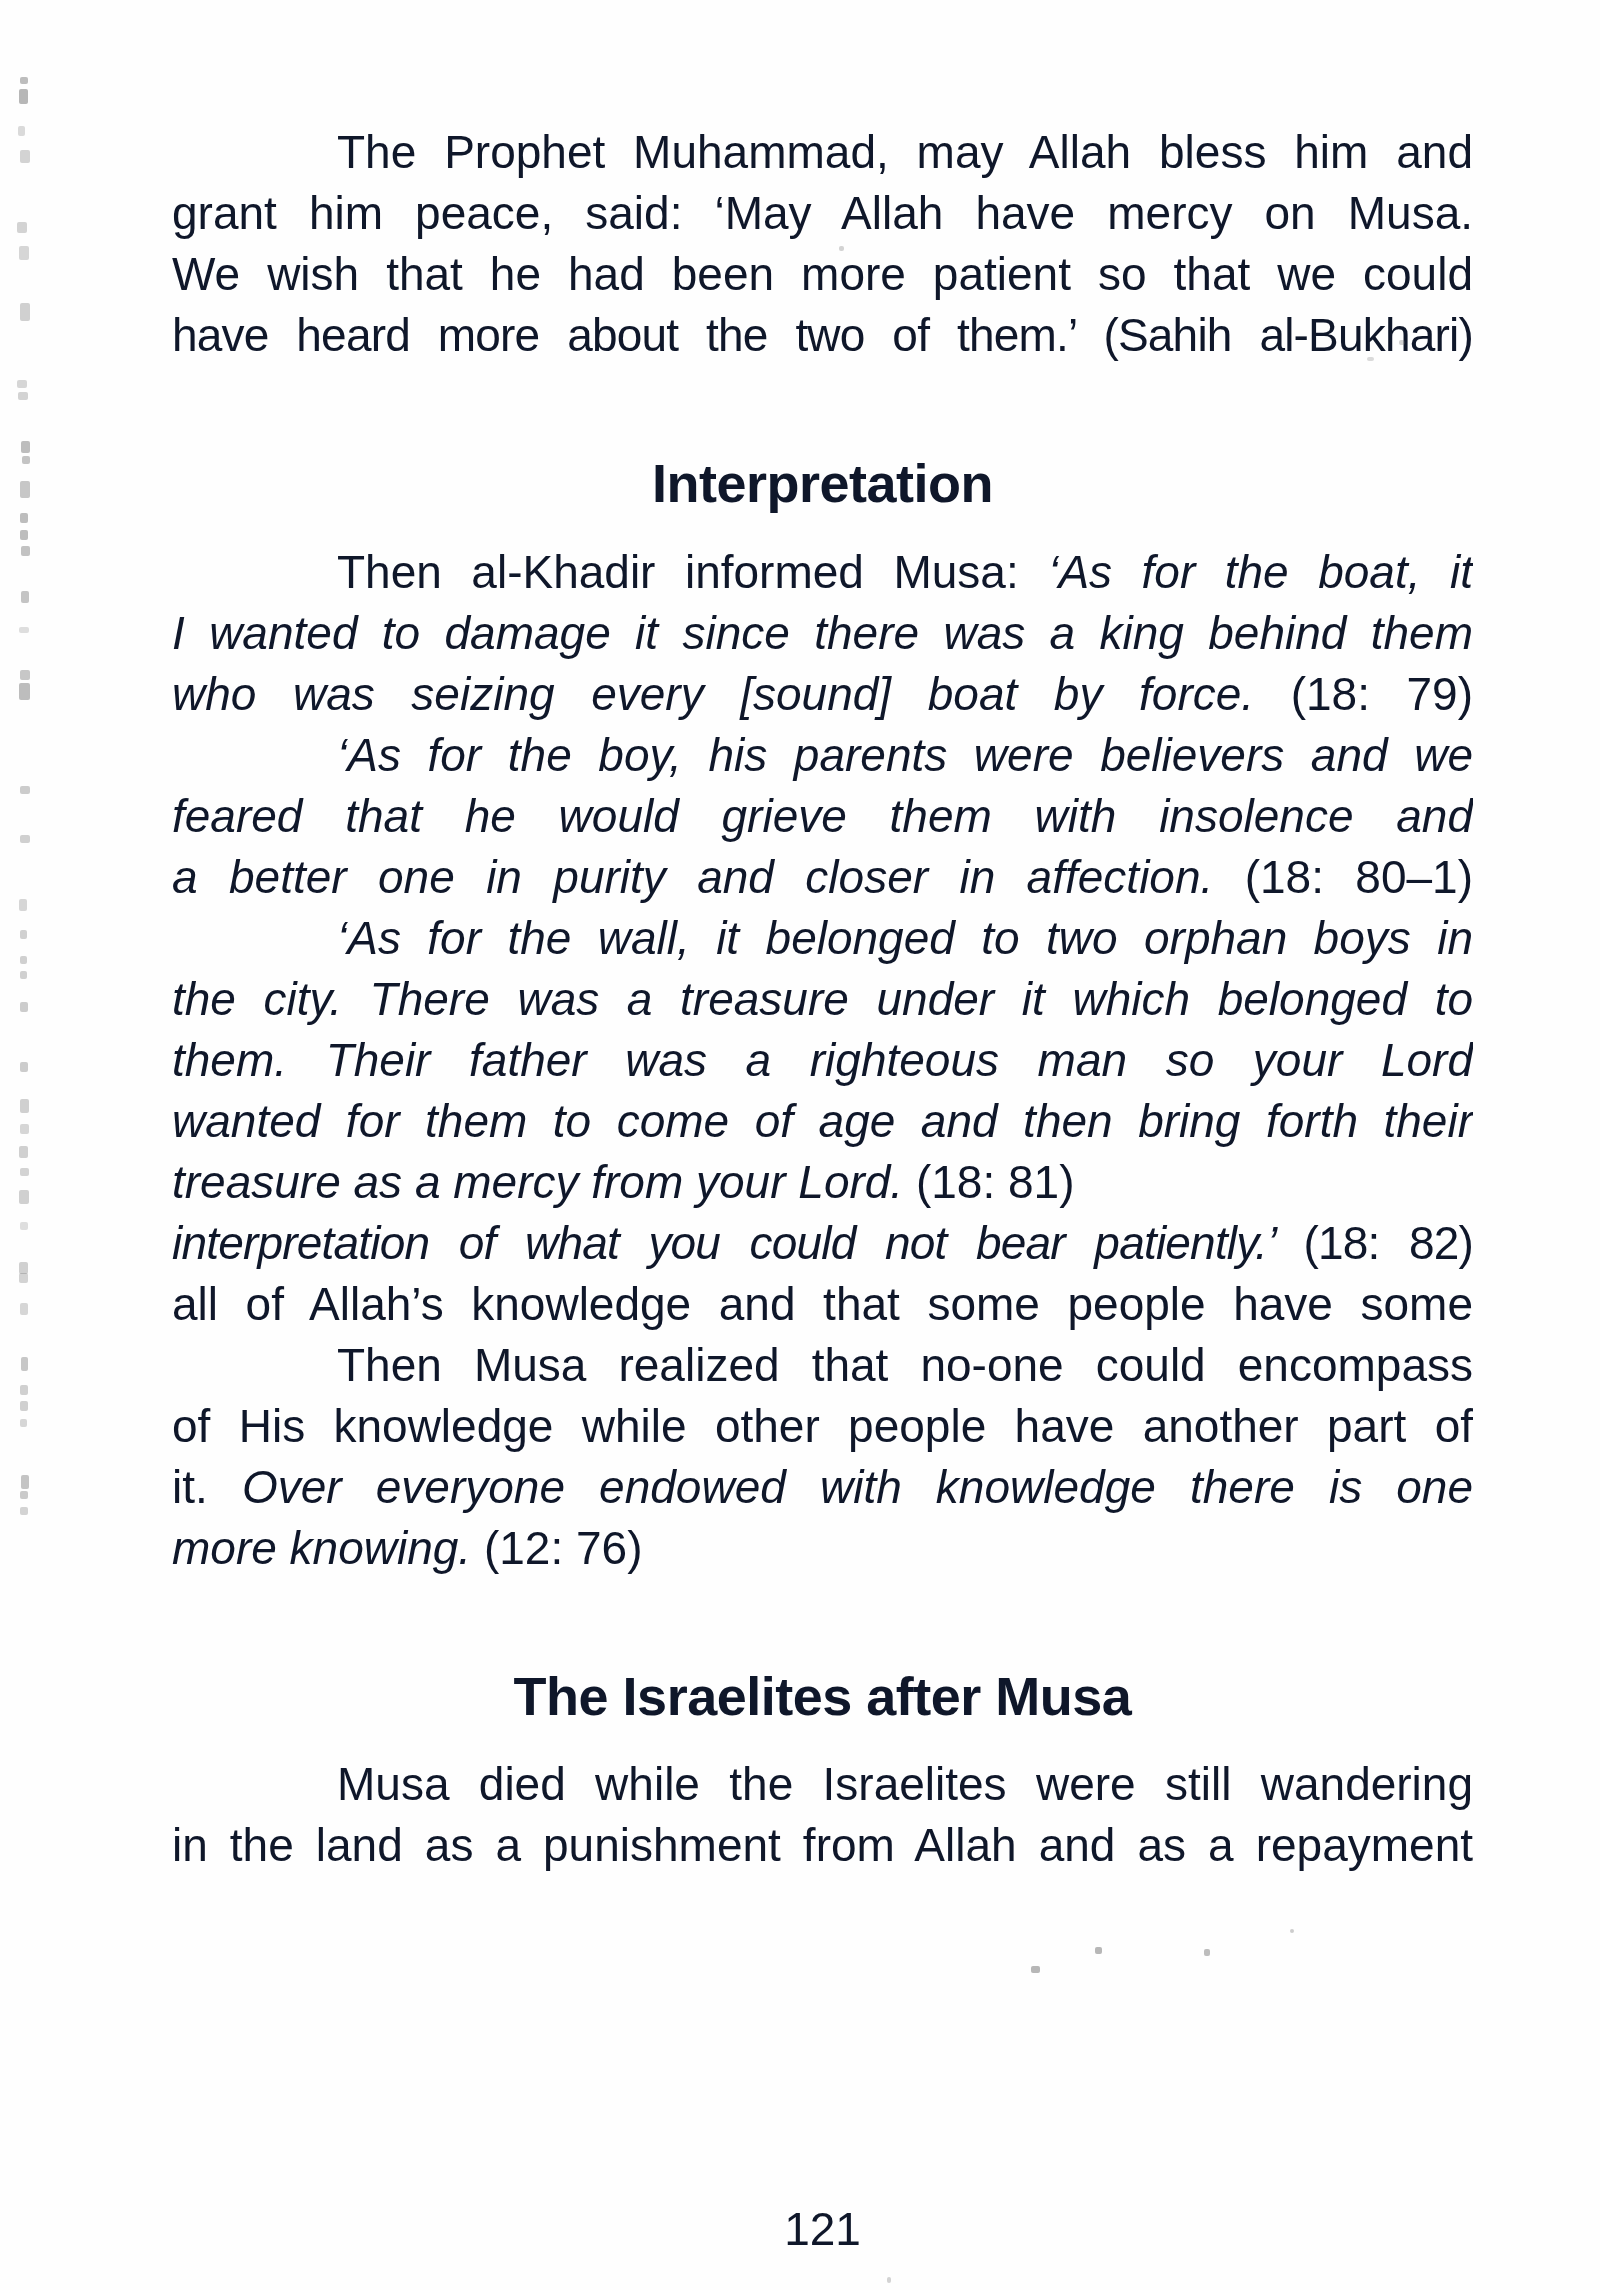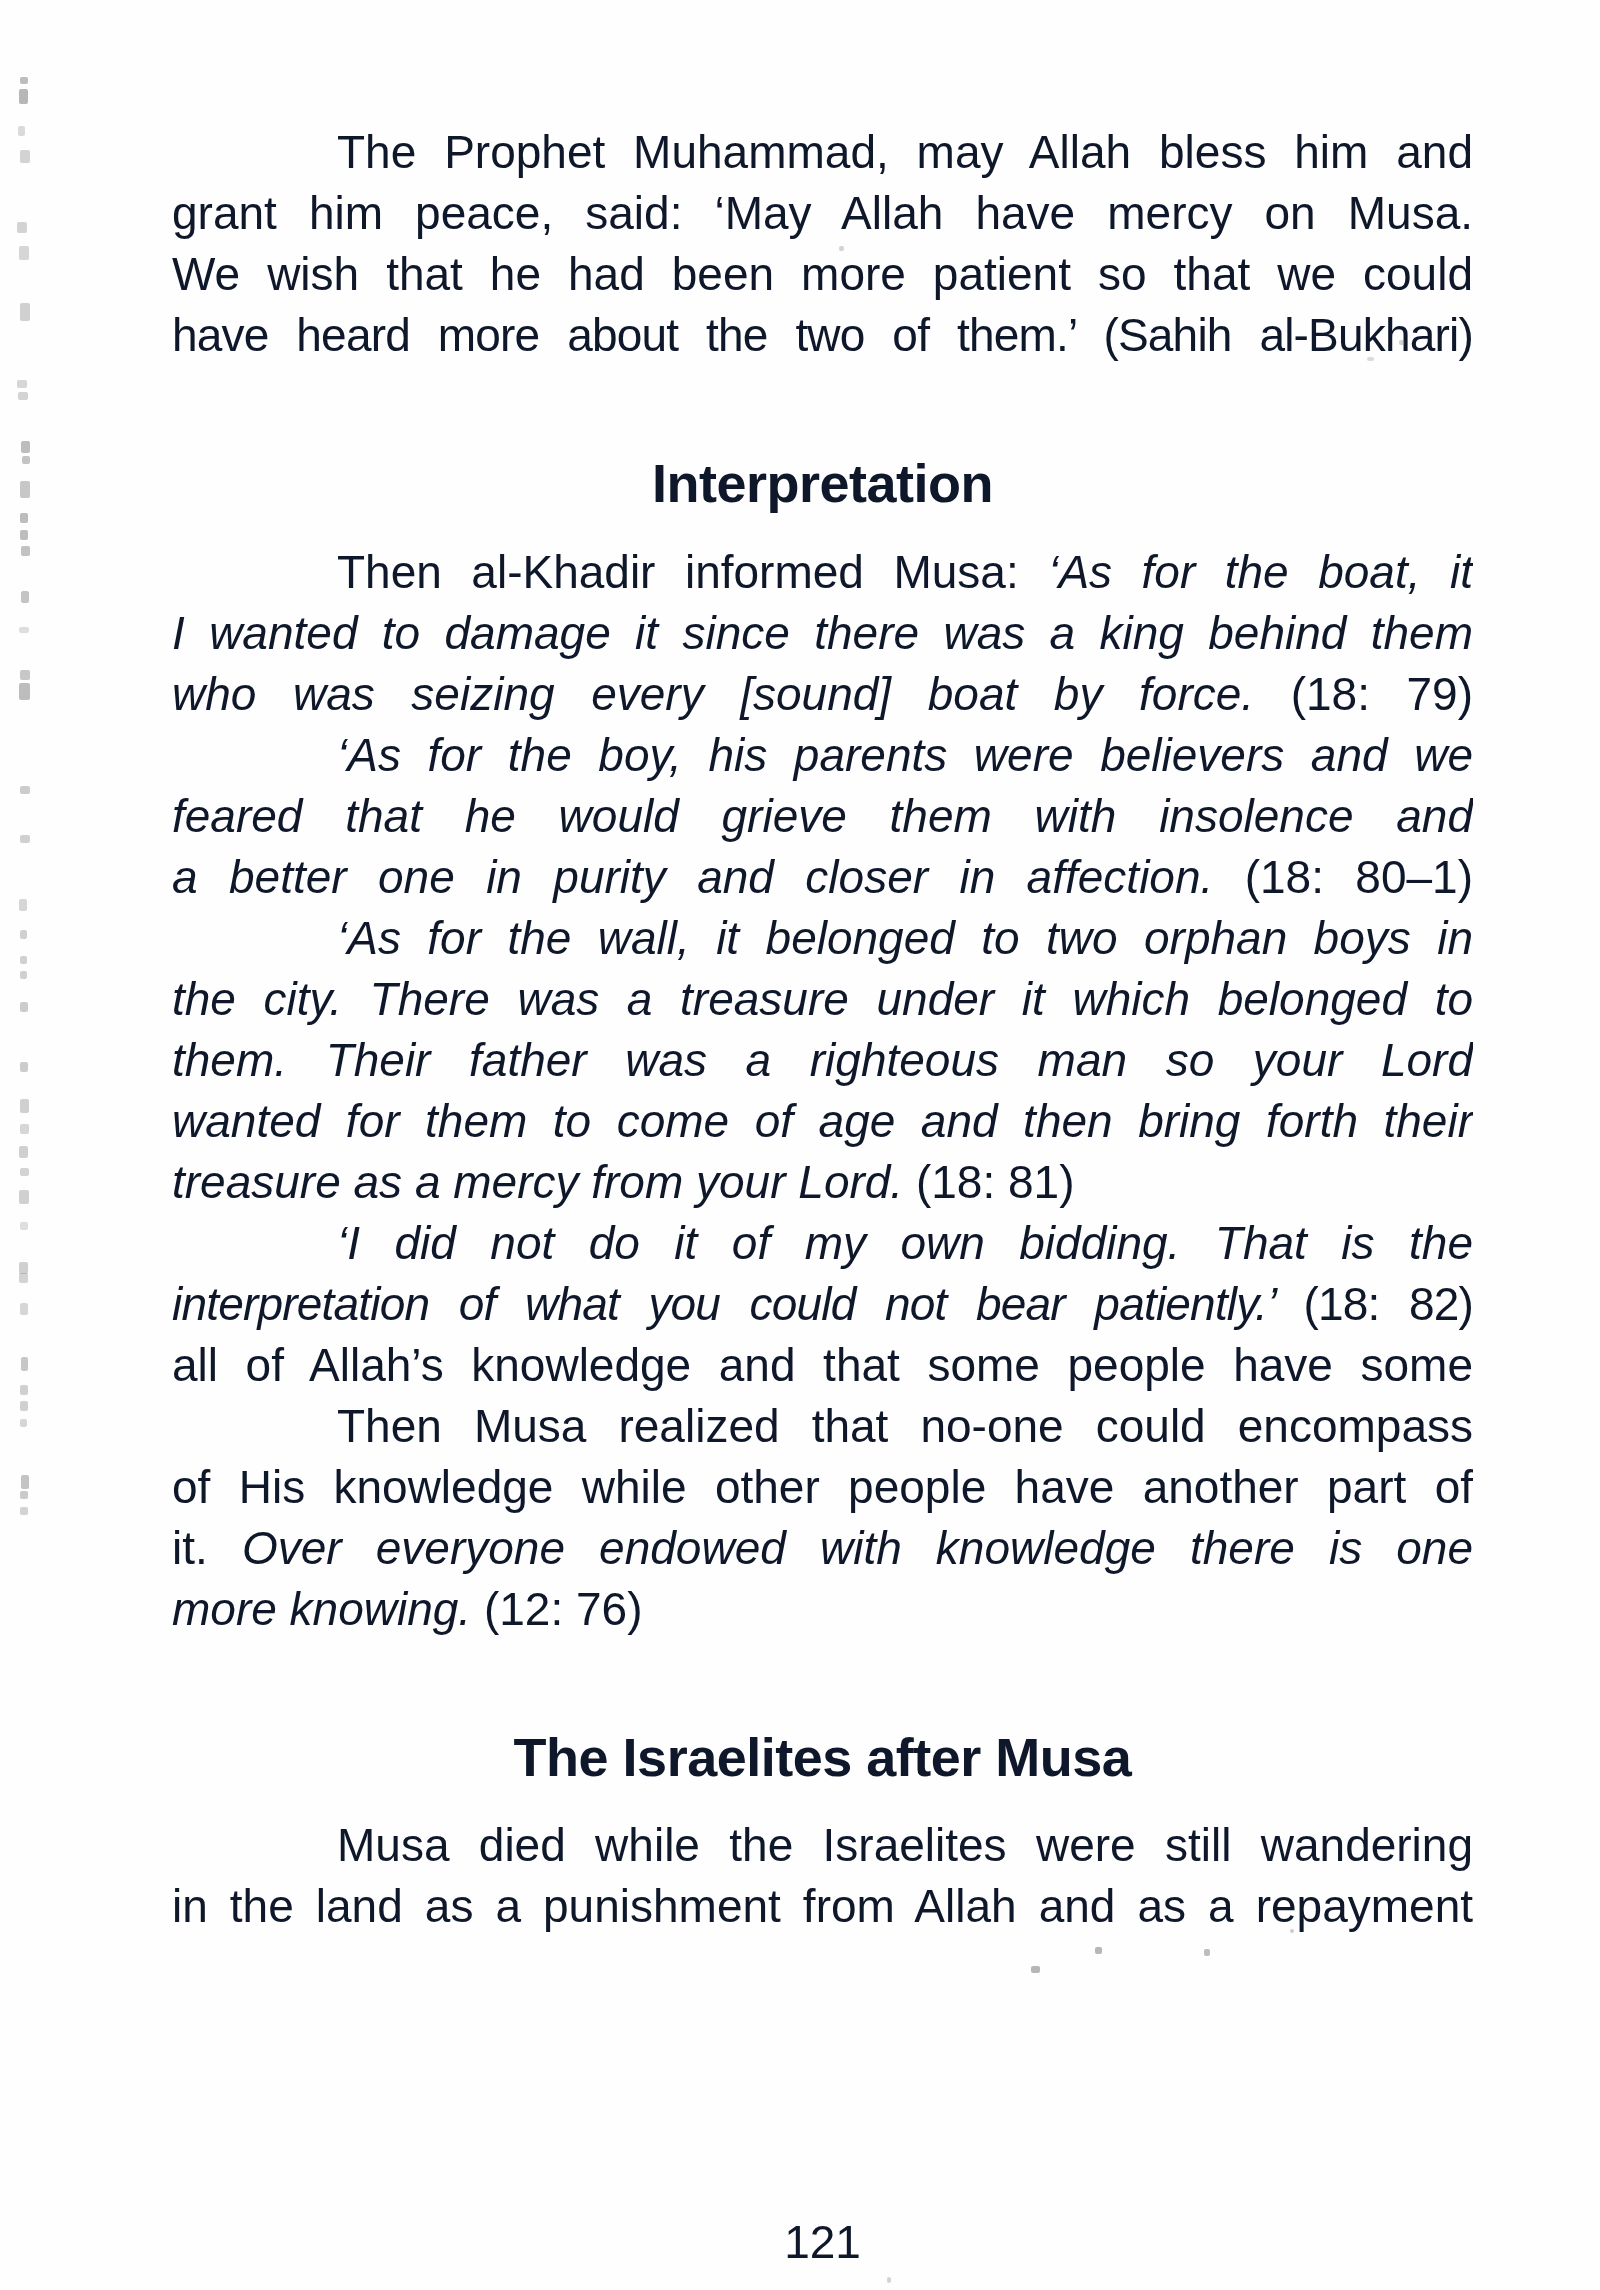--- a/index.html
+++ b/index.html
@@ -40,21 +40,20 @@
     margin:87px 0 27.6px 0;
     text-align:center;
   }
   .page-number {
     position:absolute;
     left:172px; top:2199px;
     width:1301px;
     font-size:46px;
     line-height:61px;
     text-align:center;
-    margin-top:13px;
   }
   .speck {
     position:absolute;
     background:#6f6f6f;
     border-radius:2px;
   }
 </style>
 </head>
 <body>
 
@@ -78,21 +77,20 @@
         <div class="line"><span class="it">a better one in purity and closer in affection. </span><span class="ro">(18: 80–1)</span></div>
       </div>
       <div class="para">
         <div class="line first"><span class="it">‘As for the wall, it belonged to two orphan boys in</span></div>
         <div class="line"><span class="it">the city. There was a treasure under it which belonged to</span></div>
         <div class="line"><span class="it">them. Their father was a righteous man so your Lord</span></div>
         <div class="line"><span class="it">wanted for them to come of age and then bring forth their</span></div>
         <div class="line end"><span class="it">treasure as a mercy from your Lord. </span><span class="ro">(18: 81)</span></div>
       </div>
       <div class="para">
-        <div class="line first"><span class="it">‘I did not do it of my own bidding. That is the</span></div>
         <div class="line tight"><span class="it">interpretation of what you could not bear patiently.’ </span><span class="ro">(18: 82)</span></div>
       </div>
       <div class="para">
         <div class="line"><span class="ro">all of Allah’s knowledge and that some people have some</span></div>
         <div class="line first"><span class="ro">Then Musa realized that no-one could encompass</span></div>
         <div class="line"><span class="ro">of His knowledge while other people have another part of</span></div>
         <div class="line"><span class="ro">it. </span><span class="it">Over everyone endowed with knowledge there is one</span></div>
         <div class="line end"><span class="it">more knowing. </span><span class="ro">(12: 76)</span></div>
       </div>
       <h2 class="section">The Israelites after Musa</h2>

